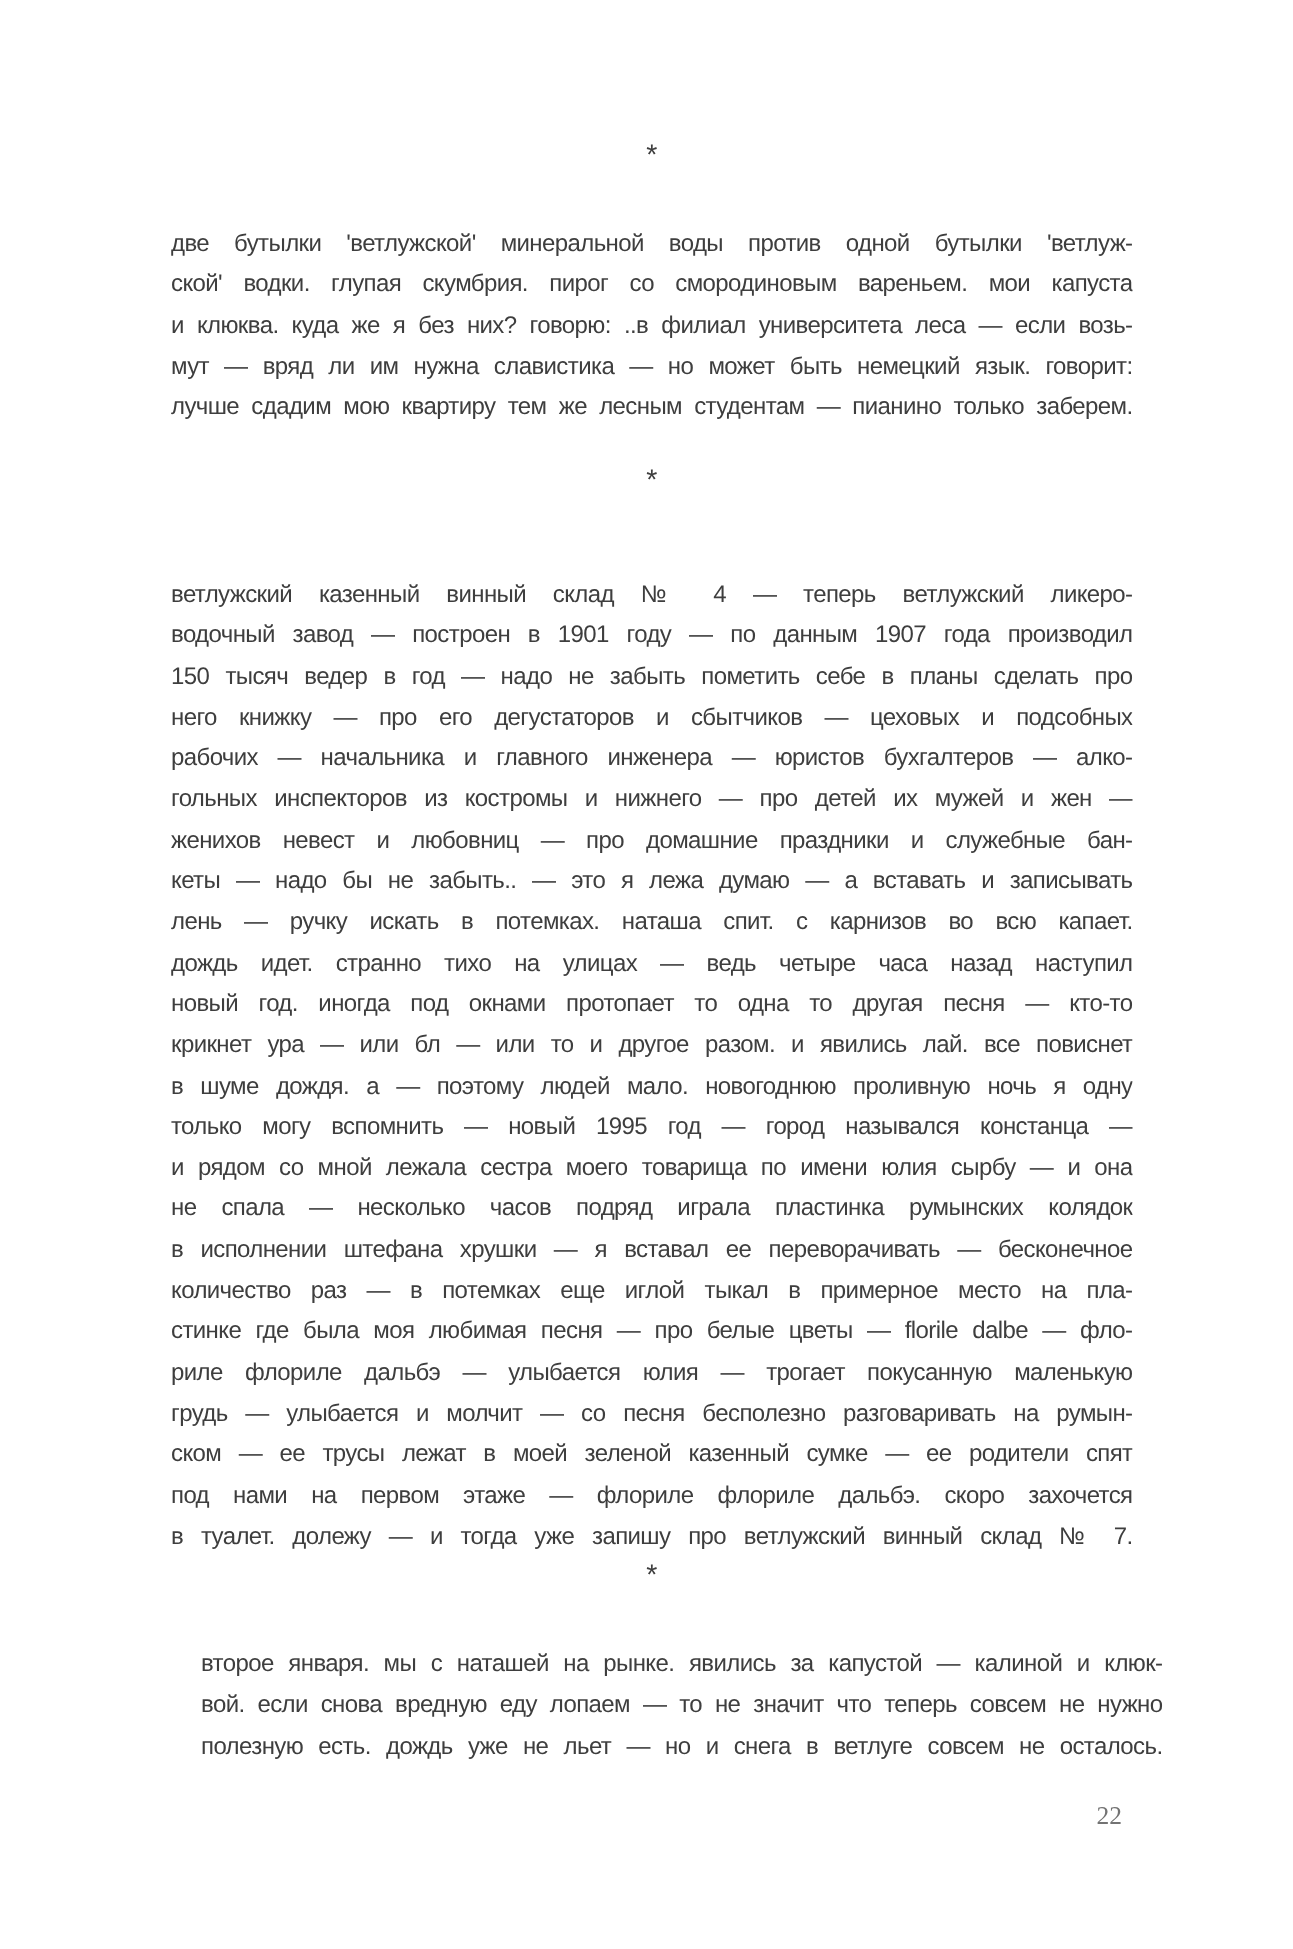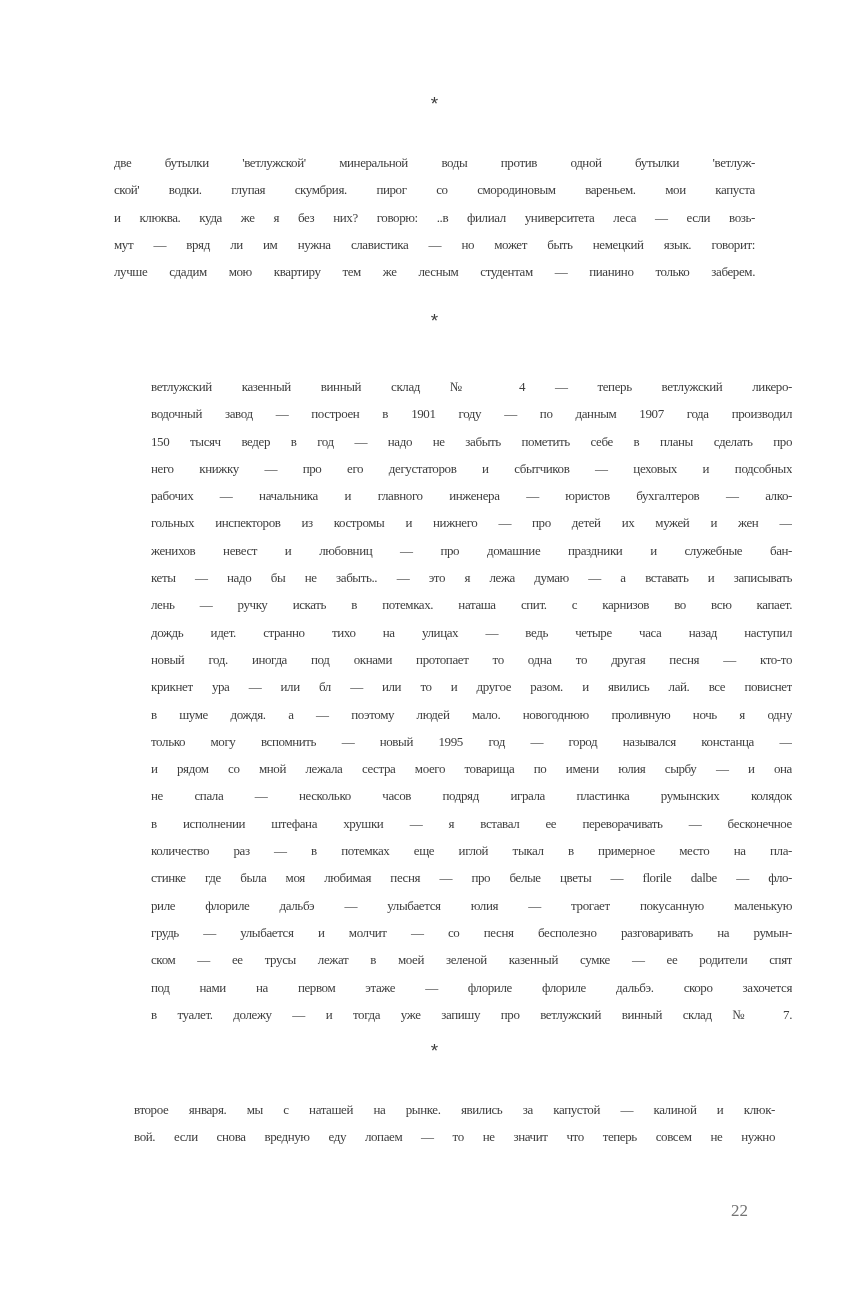--- a/index.html
+++ b/index.html
@@ -22,26 +22,25 @@
     font-size: 19px;
     color: #3e3e3e;
   }
   .sep-1 { top: 92px; }
   .sep-2 { top: 309px; }
   .sep-3 { top: 1039px; }
   .para {
     position: absolute;
     left: 114px;
     width: 641px;
-    font-size: 13px;
+    font-size: 16px;
     letter-spacing: -0.4px;
-    font-family: Liberation Serif, serif;
   }
   .para-1 { top: 149px; }
-  .para-2 { top: 373px; margin-left: 37px; }
+  .para-2 { top: 383px; }
   .para-3 { top: 1096px; margin-left: 20px; }
   .line {
     display: block;
     height: 27.3px;
     line-height: 27.3px;
     text-align: justify;
     text-align-last: justify;
     overflow: hidden;
   }
   .page-number {
@@ -95,17 +94,18 @@
     <span class="line">ском — ее трусы лежат в моей зеленой казенный сумке — ее родители спят</span>
     <span class="line">под нами на первом этаже — флориле флориле дальбэ. скоро захочется</span>
     <span class="line">в туалет. долежу — и тогда уже запишу про ветлужский винный склад № 7.</span>
   </div>
 
   <div class="sep sep-3">*</div>
 
   <div class="para para-3">
     <span class="line">второе января. мы с наташей на рынке. явились за капустой — калиной и клюк-</span>
     <span class="line">вой. если снова вредную еду лопаем — то не значит что теперь совсем не нужно</span>
+    <span class="line">полезную есть. дождь уже не льет — но и снега в ветлуге совсем не осталось.</span>
   </div>
 
   <div class="page-number">22</div>
 
 </div>
 
 </body></html>

